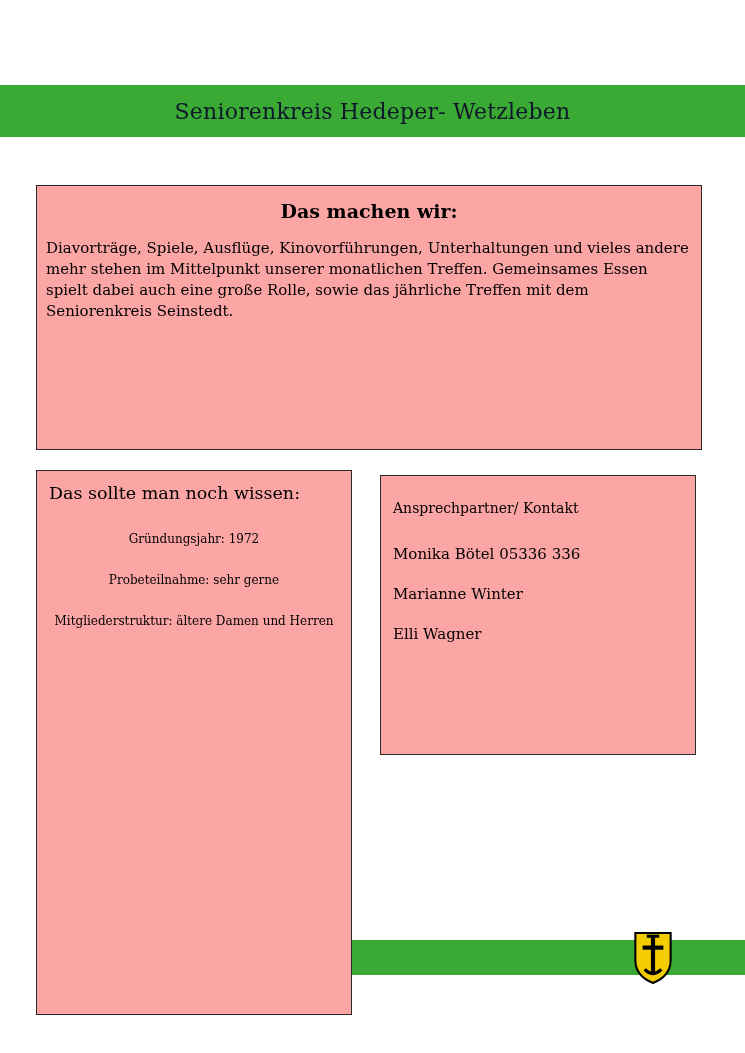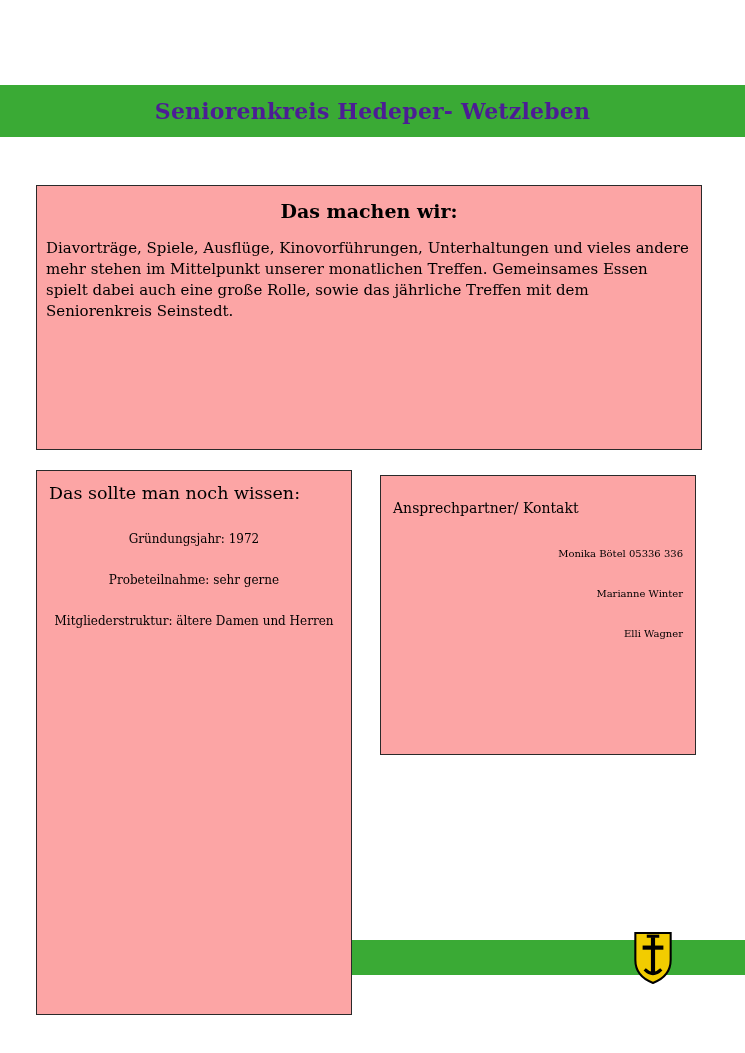--- a/index.html
+++ b/index.html
@@ -25,23 +25,23 @@
     width: 745px;
     height: 52px;
     background: var(--green, #3aaa35);
     display: flex;
     align-items: center;
     justify-content: center;
   }
   .banner h1 {
     margin: 0;
     font-size: 22px;
-    font-weight: 700;
+    font-weight: 400;
     letter-spacing: 0.2px;
-    color: #4c1d95;
+    color: #0f172a;
   }
 
   
   .box {
     position: absolute;
     border: 1px solid var(--border, #2a2a2a);
     background: #fca5a5;
     box-sizing: border-box;
   }
 
@@ -93,23 +93,22 @@
     height: 280px;
     padding: 24px 12px 0 12px;
   }
   .contact-box h2 {
     margin: 0 0 28px 0;
     font-size: 14px;
     font-weight: 500;
   }
   .contact-box p {
     margin: 17px 0 20px 0;
-    font-size: 10px;
+    font-size: 15px;
     line-height: 20px;
-    text-align: right;
   }
 
   
   .footer-bar {
     position: absolute;
     left: 352px;
     top: 940px;
     width: 393px;
     height: 35px;
     background: var(--green, #3aaa35);

